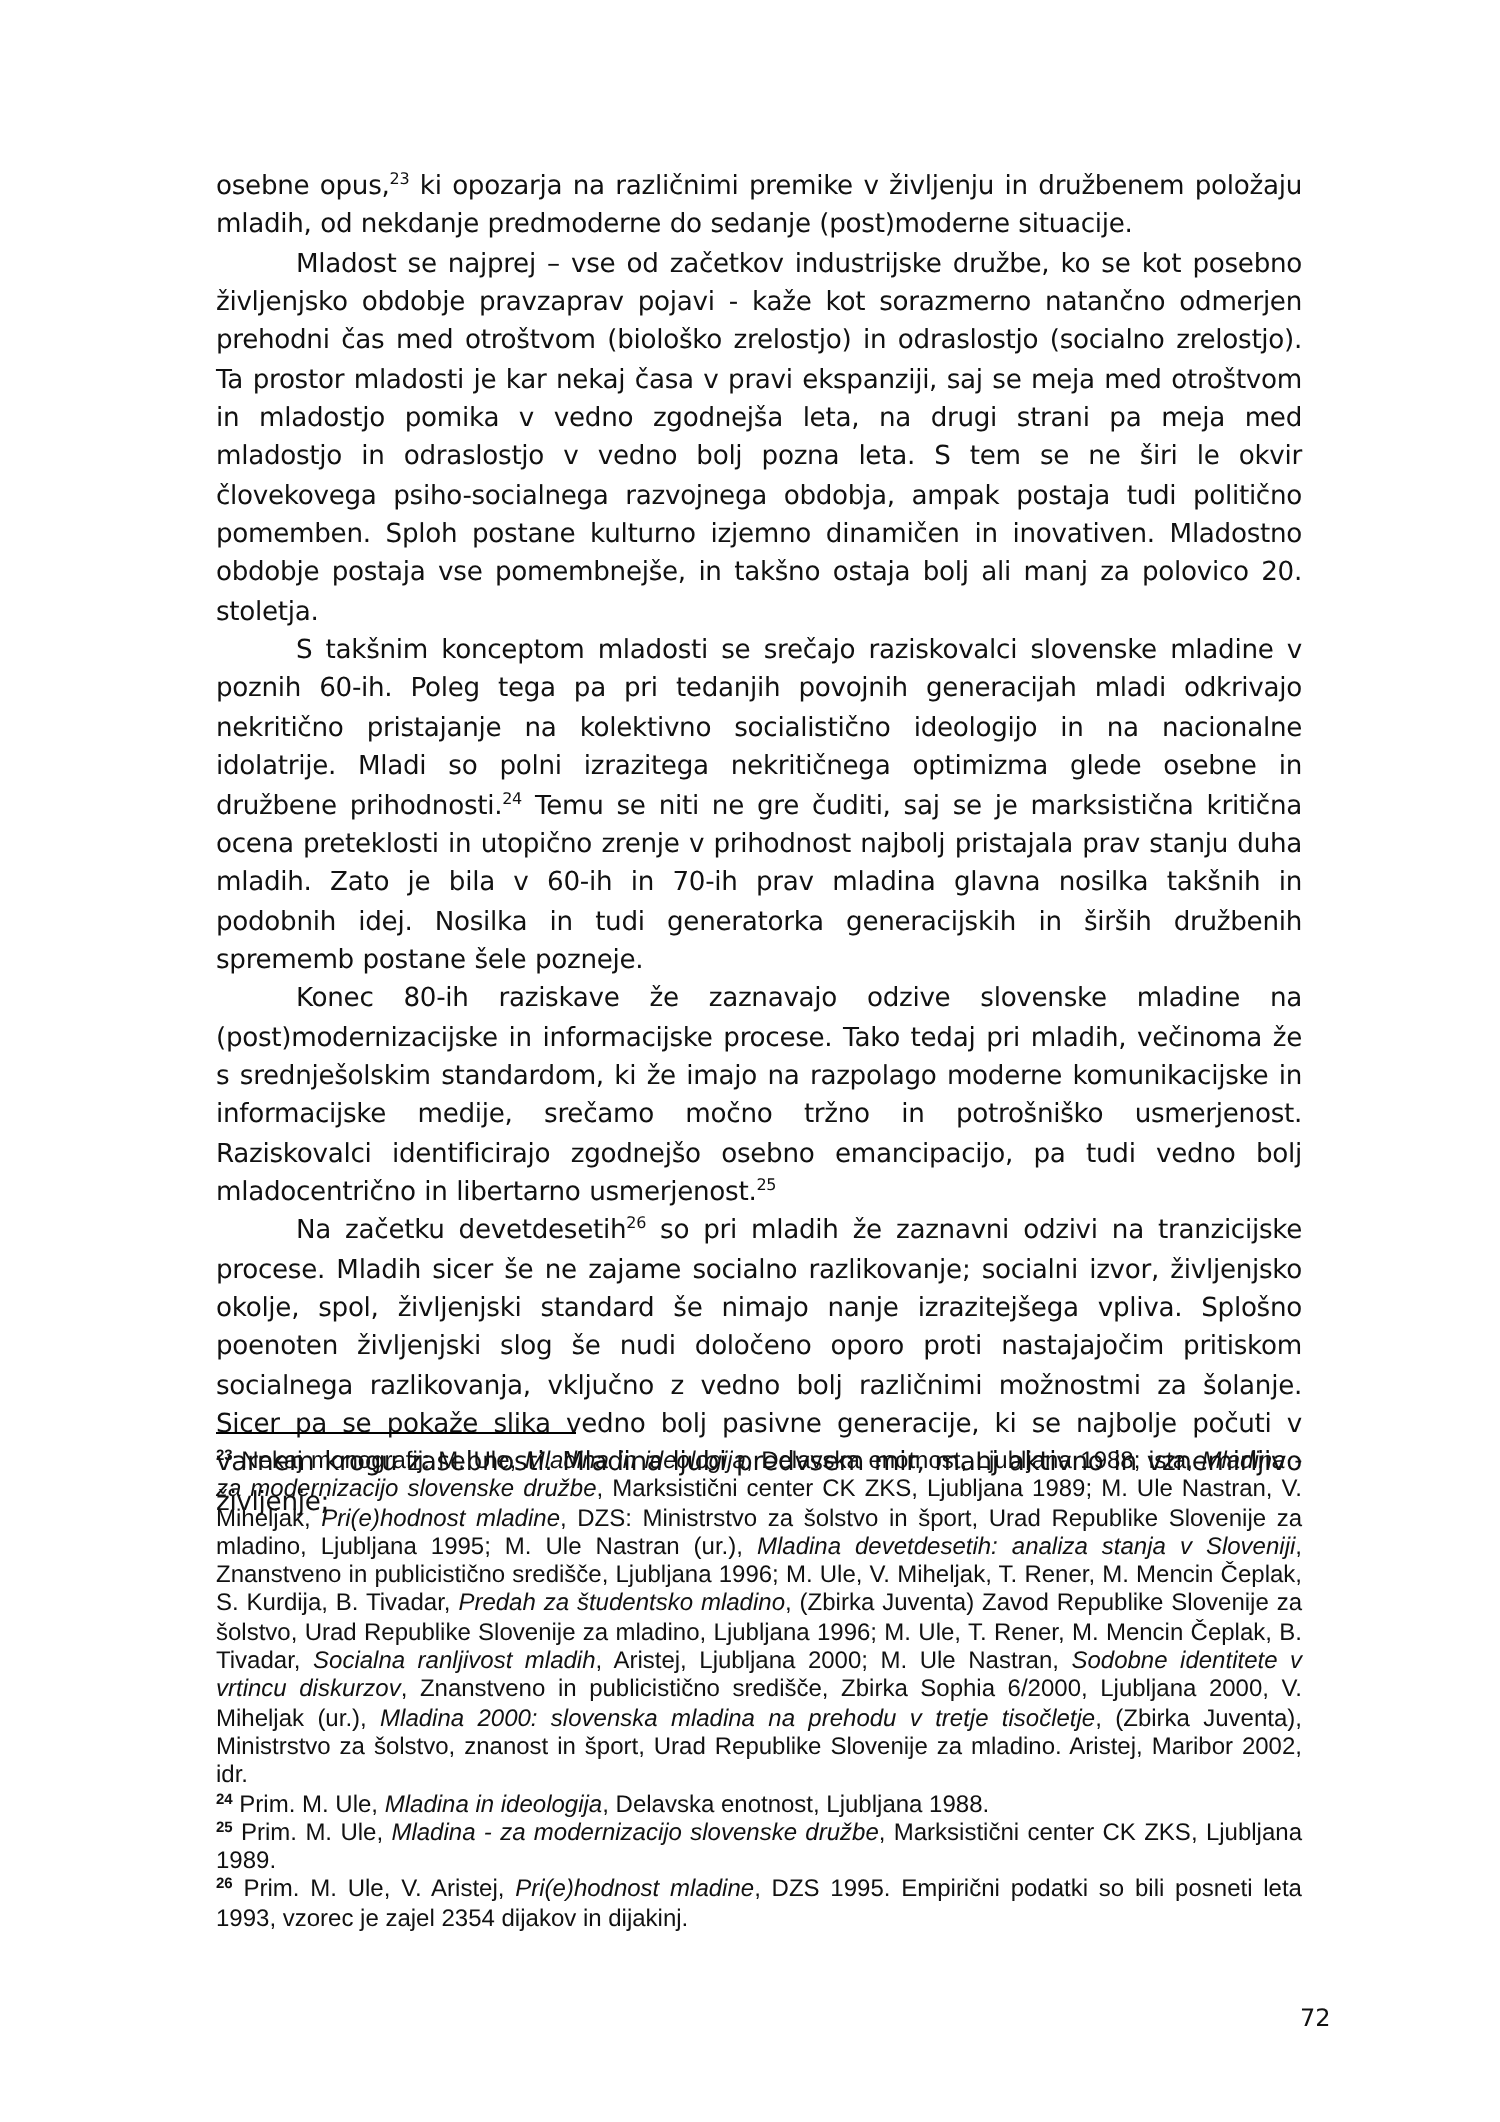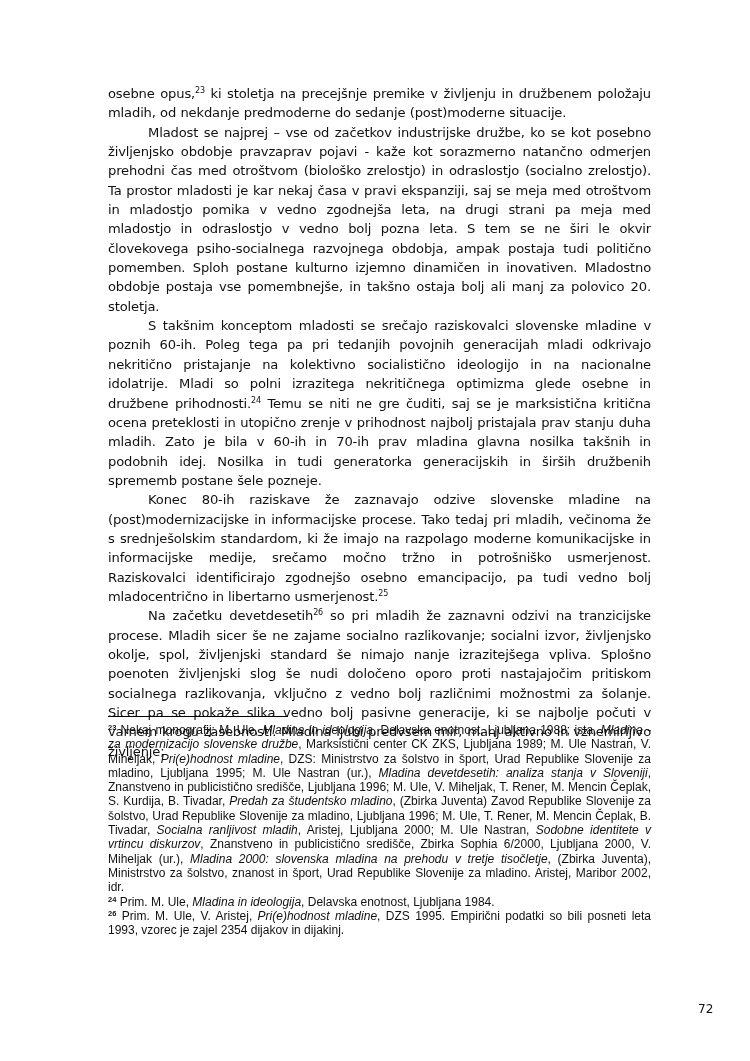--- a/index.html
+++ b/index.html
@@ -22,35 +22,36 @@
     font-family: Liberation Sans, sans-serif;
     font-size: 12px;
     line-height: 14.3px;
     text-align: justify;
     color: #111;
   }
   .footnotes p { margin: 0; }
   .footnotes sup { font-size: 7.5px; vertical-align: 4px; font-weight: bold; }
   .page-number {
     position: absolute; left: 650px; top: 1002px;
-    font-family: "DejaVu Sans", sans-serif; font-size: 12px; color: #111; margin-left: 48px;
+    font-family: "DejaVu Sans", sans-serif; font-size: 12px; color: #111;
   }
 </style>
 </head>
 <body>
 
 <div class="page body-text">
-  <p><span>osebne opus,</span><sup>23</sup><span> ki stoletja na precejšnje premike v življenju in družbenem položaju mladih, od nekdanje predmoderne do sedanje (post)moderne situacije.</span></p>
+  <p><span>osebne opus,</span><sup>23</sup><span> ki opozarja na različnimi premike v življenju in družbenem položaju mladih, od nekdanje predmoderne do sedanje (post)moderne situacije.</span></p>
   <p class="indent">Mladost se najprej – vse od začetkov industrijske družbe, ko se kot posebno življenjsko obdobje pravzaprav pojavi - kaže kot sorazmerno natančno odmerjen prehodni čas med otroštvom (biološko zrelostjo) in odraslostjo (socialno zrelostjo). Ta prostor mladosti je kar nekaj časa v pravi ekspanziji, saj se meja med otroštvom in mladostjo pomika v vedno zgodnejša leta, na drugi strani pa meja med mladostjo in odraslostjo v vedno bolj pozna leta. S tem se ne širi le okvir človekovega psiho-socialnega razvojnega obdobja, ampak postaja tudi politično pomemben. Sploh postane kulturno izjemno dinamičen in inovativen. Mladostno obdobje postaja vse pomembnejše, in takšno ostaja bolj ali manj za polovico 20. stoletja.</p>
   <p class="indent"><span>S takšnim konceptom mladosti se srečajo raziskovalci slovenske mladine v poznih 60-ih. Poleg tega pa pri tedanjih povojnih generacijah mladi odkrivajo nekritično pristajanje na kolektivno socialistično ideologijo in na nacionalne idolatrije. Mladi so polni izrazitega nekritičnega optimizma glede osebne in družbene prihodnosti.</span><sup>24</sup><span> Temu se niti ne gre čuditi, saj se je marksistična kritična ocena preteklosti in utopično zrenje v prihodnost najbolj pristajala prav stanju duha mladih. Zato je bila v 60-ih in 70-ih prav mladina glavna nosilka takšnih in podobnih idej. Nosilka in tudi generatorka generacijskih in širših družbenih sprememb postane šele pozneje.</span></p>
   <p class="indent"><span>Konec 80-ih raziskave že zaznavajo odzive slovenske mladine na (post)modernizacijske in informacijske procese. Tako tedaj pri mladih, večinoma že s srednješolskim standardom, ki že imajo na razpolago moderne komunikacijske in informacijske medije, srečamo močno tržno in potrošniško usmerjenost. Raziskovalci identificirajo zgodnejšo osebno emancipacijo, pa tudi vedno bolj mladocentrično in libertarno usmerjenost.</span><sup>25</sup></p>
   <p class="indent"><span>Na začetku devetdesetih</span><sup>26</sup><span>  so pri mladih že zaznavni odzivi na tranzicijske procese. Mladih sicer še ne zajame socialno razlikovanje; socialni izvor, življenjsko okolje, spol, življenjski standard še nimajo nanje izrazitejšega vpliva. Splošno poenoten življenjski slog še nudi določeno oporo proti nastajajočim pritiskom socialnega razlikovanja, vključno z vedno bolj različnimi možnostmi za šolanje. Sicer pa se pokaže slika vedno bolj pasivne generacije, ki se najbolje počuti v varnem krogu zasebnosti. Mladina ljubi predvsem mir, manj aktivno in vznemirljivo življenje;</span></p>
 </div>
 
 <div class="rule"></div>
 
 <div class="footnotes">
   <p><sup>23</sup><span> Nekaj monografij: M. Ule, </span><i>Mladina in ideologija</i><span>, Delavska enotnost, Ljubljana 1988; ista, </span><i>Mladina - za modernizacijo slovenske družbe</i><span>, Marksistični center CK ZKS, Ljubljana 1989; M. Ule Nastran, V. Miheljak, </span><i>Pri(e)hodnost mladine</i><span>, DZS: Ministrstvo za šolstvo in šport, Urad Republike Slovenije za mladino, Ljubljana 1995; M. Ule Nastran (ur.), </span><i>Mladina devetdesetih: analiza stanja v Sloveniji</i><span>, Znanstveno in publicistično središče, Ljubljana 1996; M. Ule, V. Miheljak, T. Rener, M. Mencin Čeplak, S. Kurdija, B. Tivadar, </span><i>Predah za študentsko mladino</i><span>, (Zbirka Juventa) Zavod Republike Slovenije za šolstvo, Urad Republike Slovenije za mladino, Ljubljana 1996; M. Ule, T. Rener, M. Mencin Čeplak, B. Tivadar, </span><i>Socialna ranljivost mladih</i><span>, Aristej, Ljubljana 2000; M. Ule Nastran, </span><i>Sodobne identitete v vrtincu diskurzov</i><span>, Znanstveno in publicistično središče, Zbirka Sophia 6/2000, Ljubljana 2000, V. Miheljak (ur.), </span><i>Mladina 2000: slovenska mladina na prehodu v tretje tisočletje</i><span>, (Zbirka Juventa), Ministrstvo za šolstvo, znanost in šport, Urad Republike Slovenije za mladino. Aristej, Maribor 2002, idr.</span></p>
-  <p><sup>24</sup><span> Prim. M. Ule, </span><i>Mladina in ideologija</i><span>, Delavska enotnost, Ljubljana 1984.</span></p>
+  <p><sup>24</sup><span> Prim. M. Ule, </span><i>Mladina in ideologija</i><span>, Delavska enotnost, Ljubljana 1988.</span></p>
+  <p><sup>25</sup><span> Prim. M. Ule, </span><i>Mladina - za modernizacijo slovenske družbe</i><span>, Marksistični center CK ZKS, Ljubljana 1989.</span></p>
   <p><sup>26</sup><span> Prim. M. Ule, V. Aristej, </span><i>Pri(e)hodnost mladine</i><span>, DZS 1995. Empirični podatki so bili posneti leta 1993, vzorec je zajel 2354 dijakov in dijakinj.</span></p>
 </div>
 
 <div class="page-number">72</div>
 
 </body></html>

